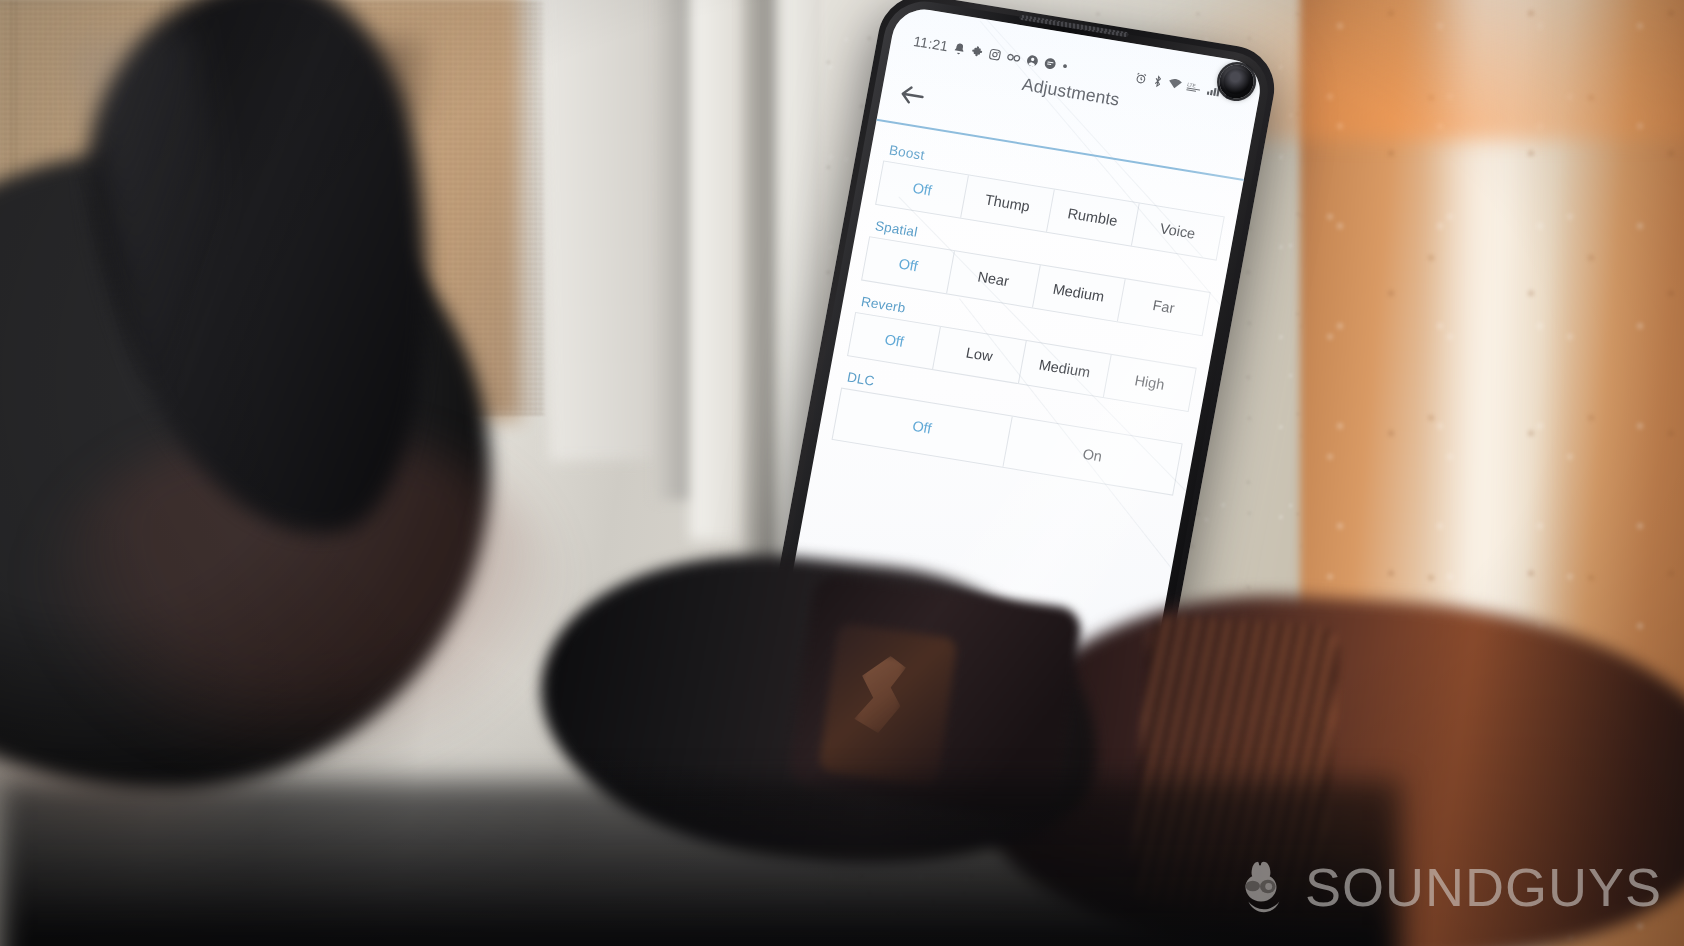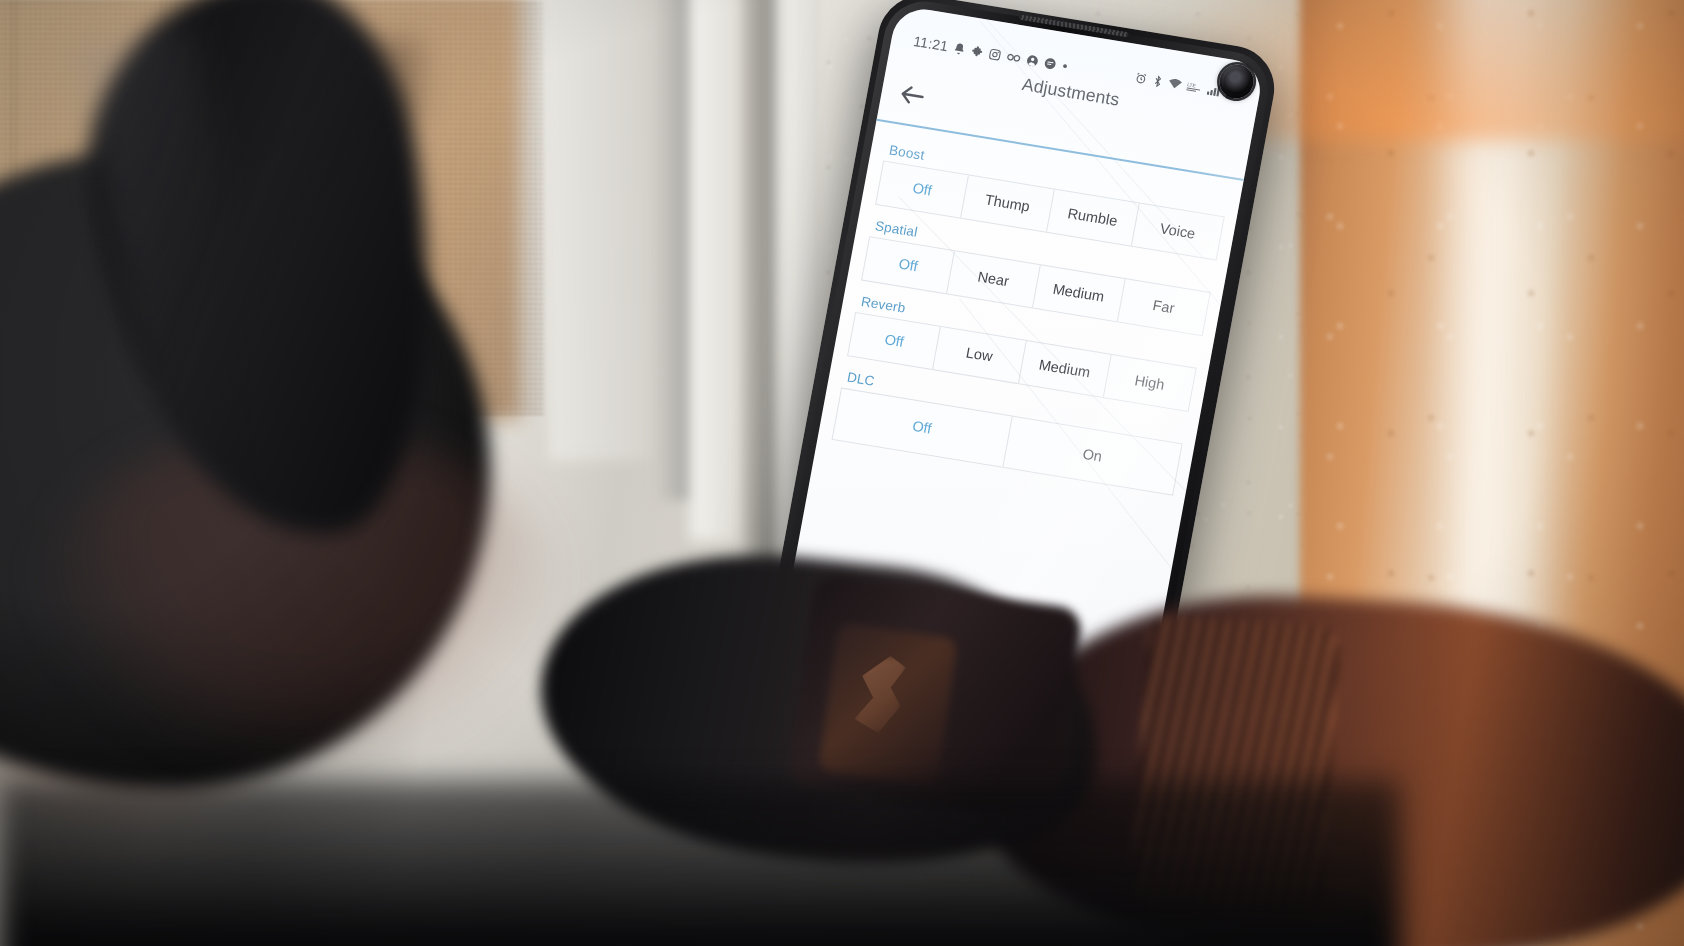--- a/index.html
+++ b/index.html
@@ -484,14 +484,24 @@
   <div class="fg hinge-plate"></div>
   <div class="fg hinge-logo"></div>
   <div class="fg earcup-edge"></div>
   <div class="fg earcup"></div>
   <div class="fg earcup-rim"></div>
   <div class="fg headband"></div>
   <div class="fg headband-gloss"></div>
   <div class="fg band-bottom"></div>
   <div class="fg dark-vignette"></div>
 
+  <div class="watermark">
+    <svg class="wm-mark" viewBox="0 0 64 64" fill="#dcd9d6">
+      <path d="M30 6c-3 0-5 3-6 6-1 4-1 7 0 9-4 2-7 6-7 11 0 8 7 15 16 15s16-7 16-15c0-5-3-9-7-11 1-2 1-5 0-9-1-3-3-6-6-6-2 0-3 1-3 3 0 1-2 1-2 0 0-2-1-3-1-3z"></path>
+      <ellipse cx="24.5" cy="31" rx="7.5" ry="5.5" fill="#8a8784"></ellipse>
+      <ellipse cx="40" cy="31.5" rx="8" ry="7" fill="#8a8784"></ellipse>
+      <circle cx="41" cy="31.5" r="3.6" fill="#dcd9d6"></circle>
+      <path d="M20 47c4 5 10 8 16 8s12-3 16-8c-3 7-9 11-16 11s-13-4-16-11z"></path>
+    </svg>
+    <span class="wm-text">SOUNDGUYS</span>
+  </div>
 
 </div>
 
 </body></html>

